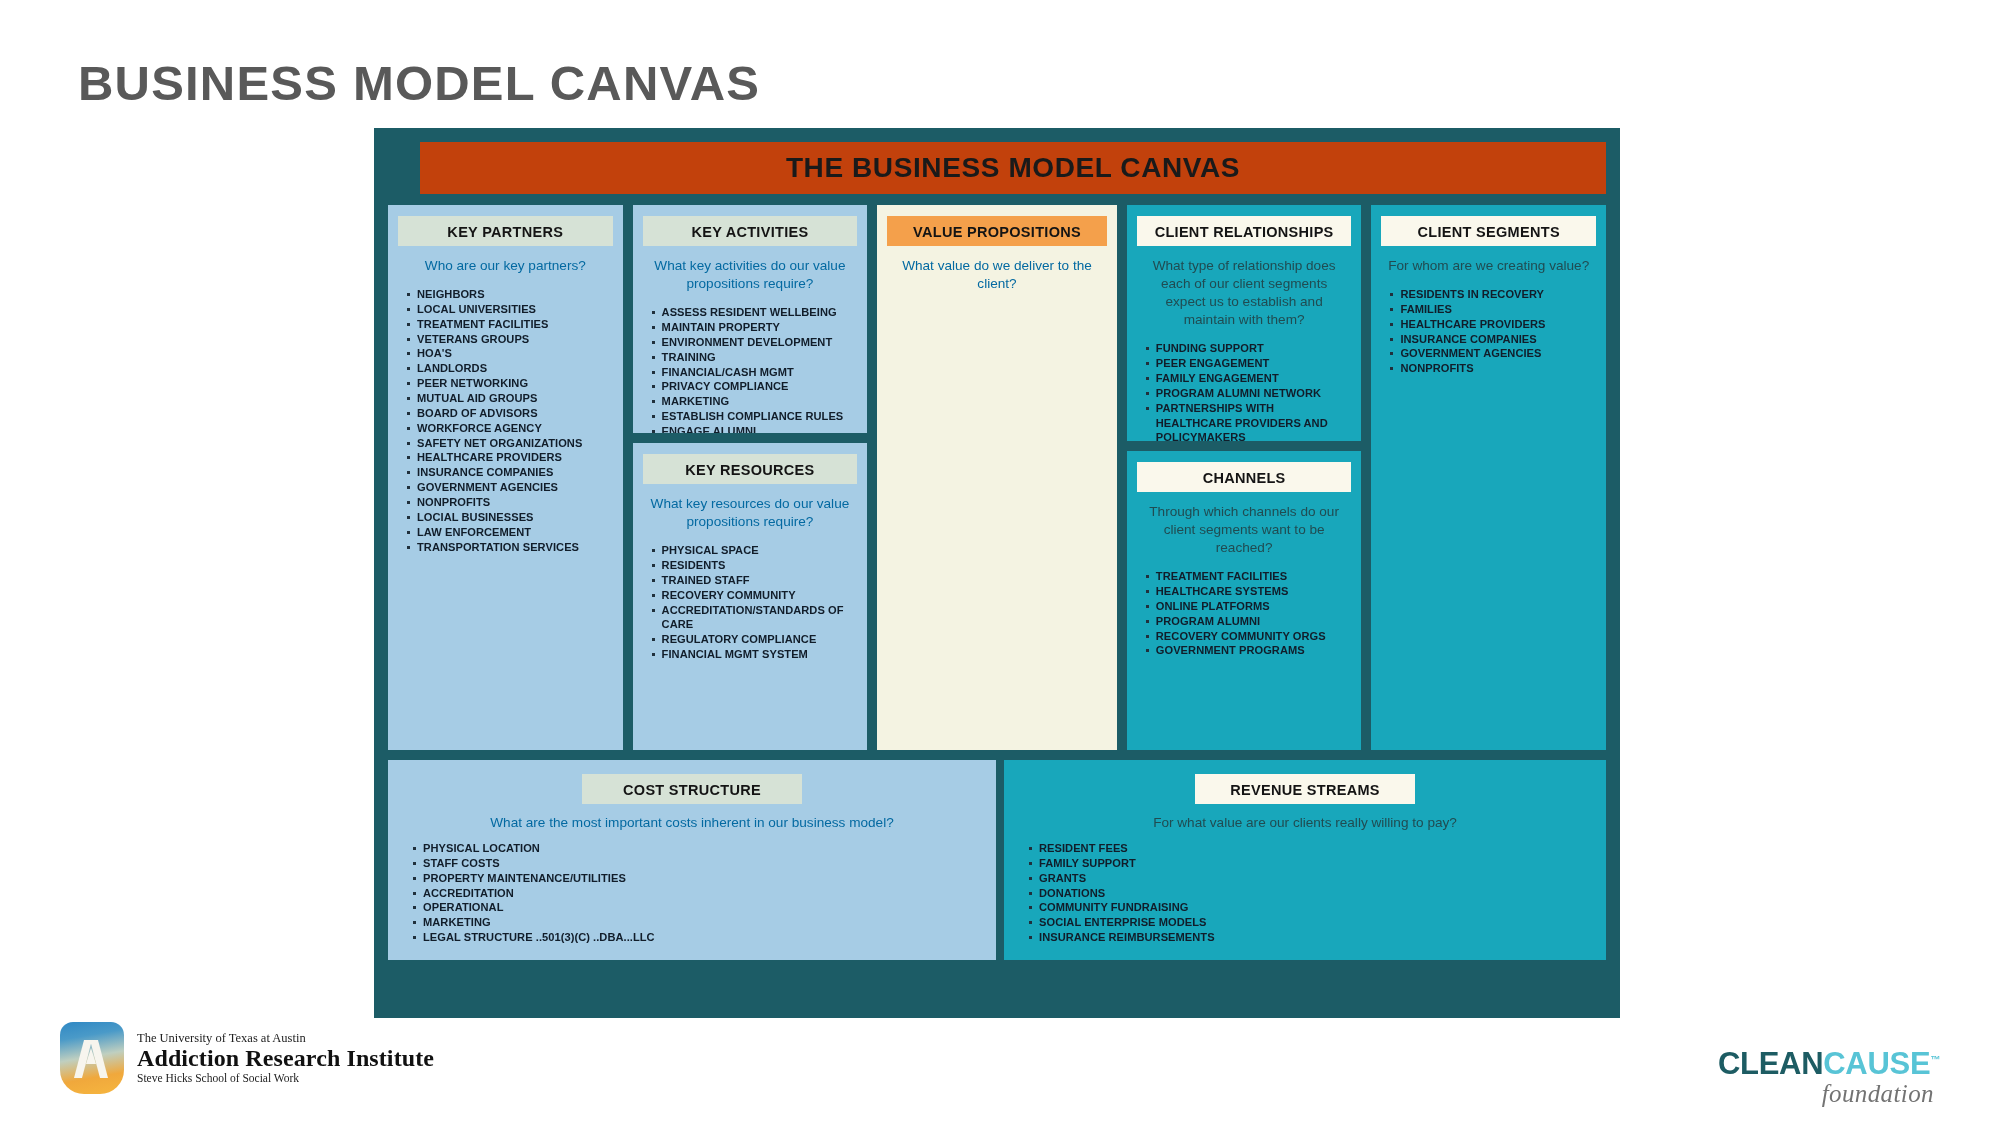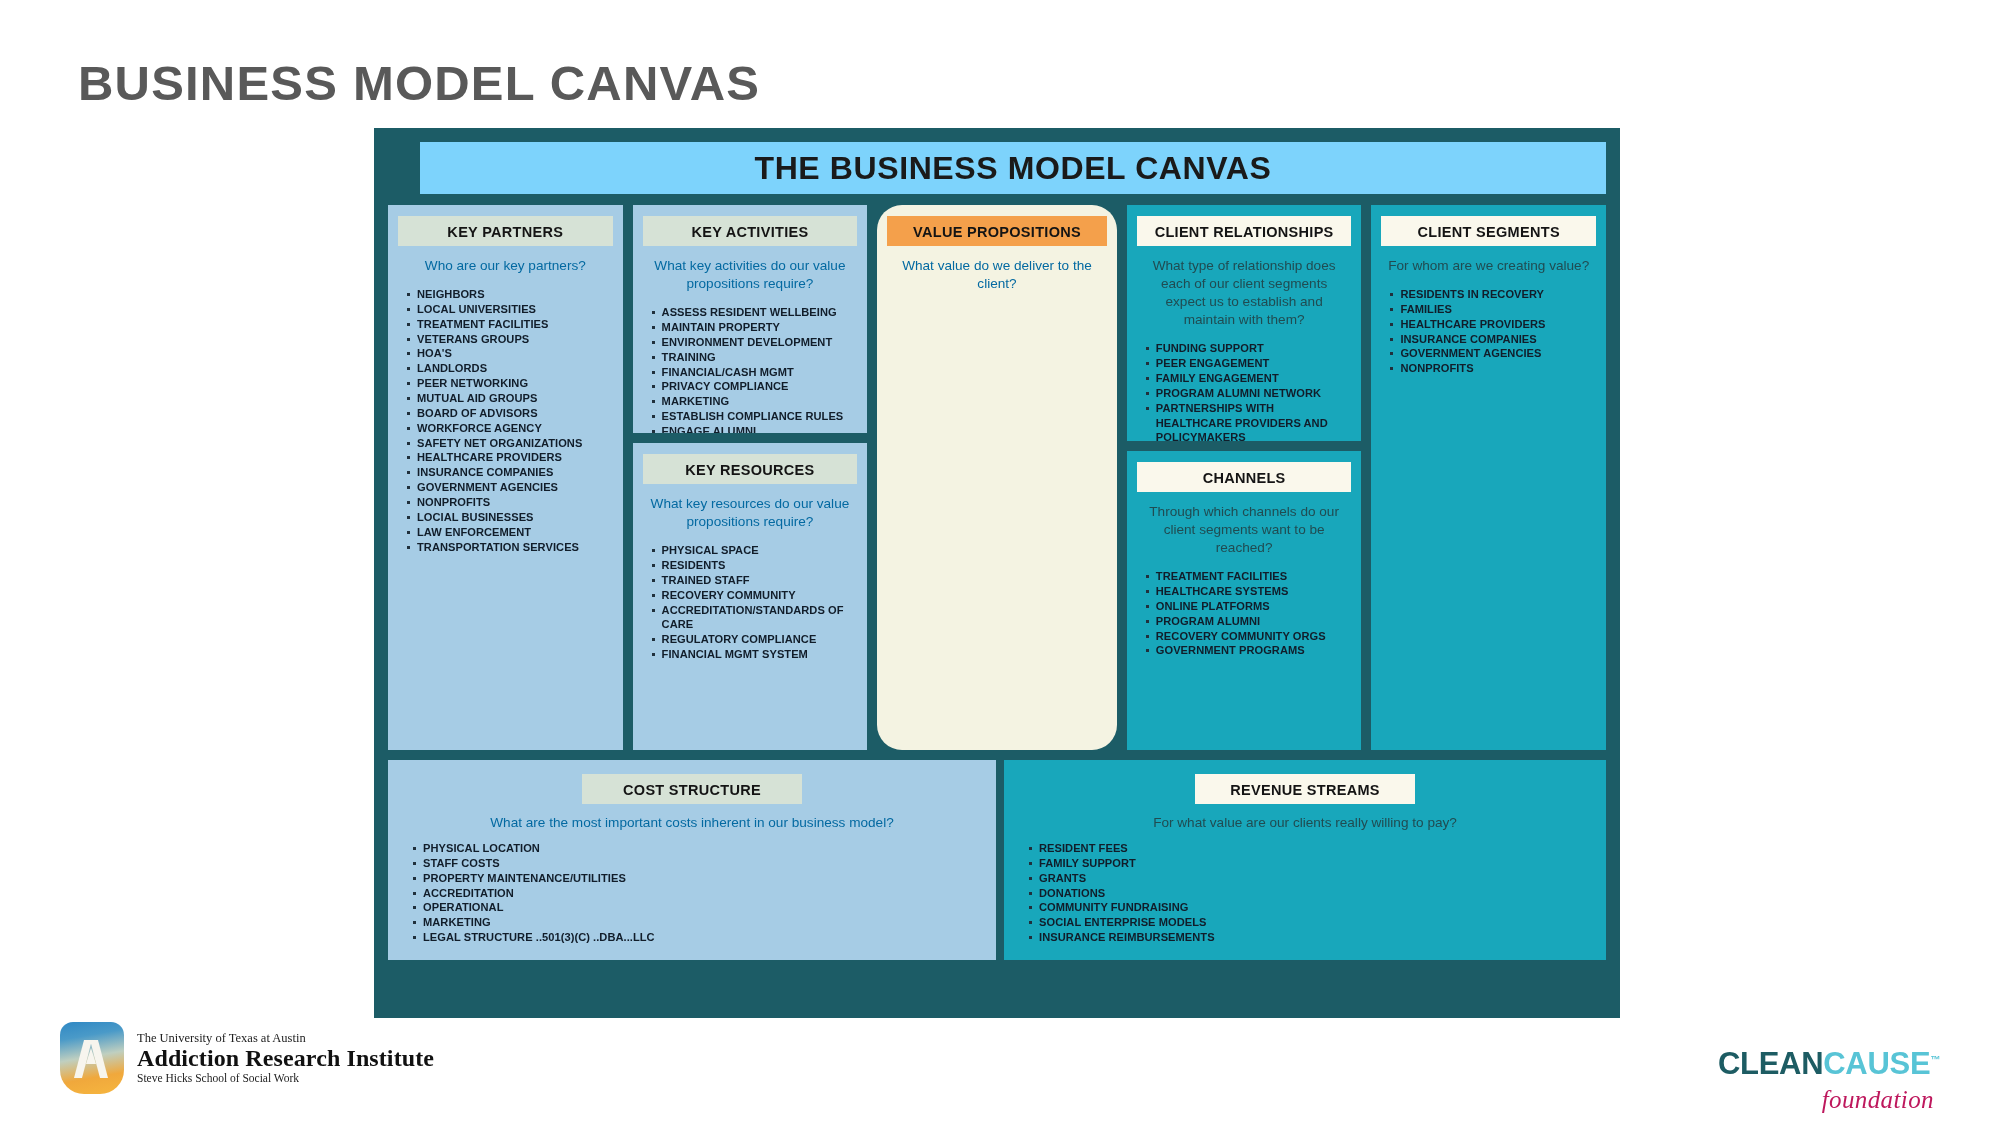--- a/index.html
+++ b/index.html
@@ -34,26 +34,26 @@
     top: 128px;
     width: 1246px;
     height: 890px;
     background: #1c5c66;
     box-sizing: border-box;
     padding: 14px 14px 14px 14px;
   }
 
   .canvas-banner {
     height: 52px;
-    background: #7dd3fc;
+    background: #c2410c;
     display: flex;
     align-items: center;
     justify-content: center;
     color: #1a1a1a;
-    font-size: 32px;
+    font-size: 28px;
     font-weight: bold;
     letter-spacing: 0.6px;
     margin-bottom: 11px;
     margin-left: 32px;
   }
 
   
   .top-row {
     display: flex;
     gap: 10px;
@@ -70,21 +70,21 @@
   .col-relations  { width: 235px; }
   .col-segments   { width: 235px; }
 
   .panel {
     box-sizing: border-box;
     padding: 11px 10px 10px 10px;
     overflow: hidden;
   }
   .panel.blue  { background: #a6cce5; }
   .panel.teal  { background: #18a7bb; }
-  .panel.cream { background: #f4f3e2; border-radius: 25px; }
+  .panel.cream { background: #f4f3e2; }
 
   .panel-grow  { flex: 1 1 auto; }
 
   
   .chip {
     display: block;
     text-align: center;
     font-size: 14.5px;
     font-weight: bold;
     color: #141414;
@@ -215,22 +215,22 @@
   .cc-cause { color: #58c4d6; }
   .cc-tm {
     font-size: 10px;
     vertical-align: super;
     color: #58c4d6;
   }
   .cc-bottom {
     font-family: "Liberation Serif", serif;
     font-style: italic;
     font-size: 25px;
-    color: #be185d;
-    margin-top: 8px;
+    color: #737373;
+    margin-top: 2px;
     margin-right: 6px;
     letter-spacing: 0.4px;
   }
 </style>
 </head>
 <body>
 
 <div class="slide-title">BUSINESS MODEL CANVAS</div>
 
 <div class="canvas-frame">

